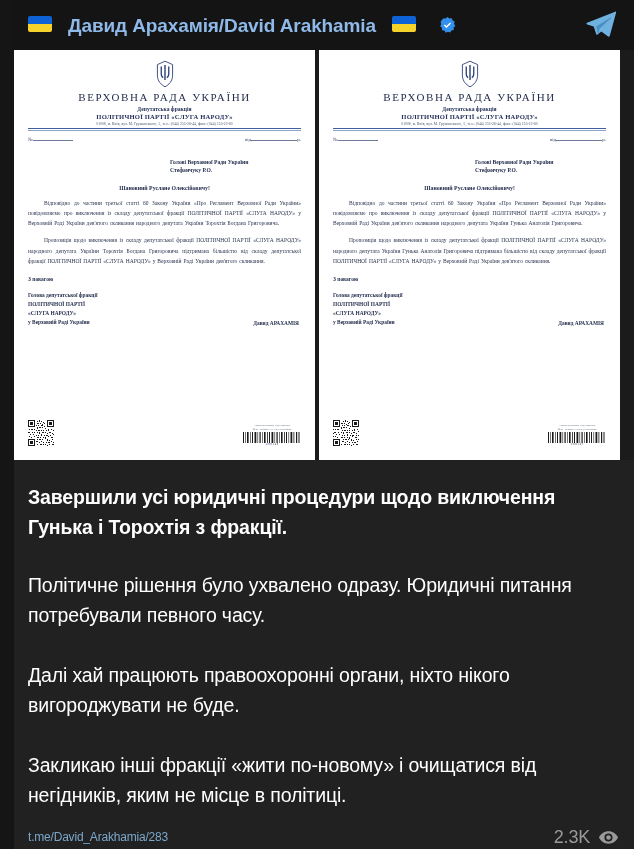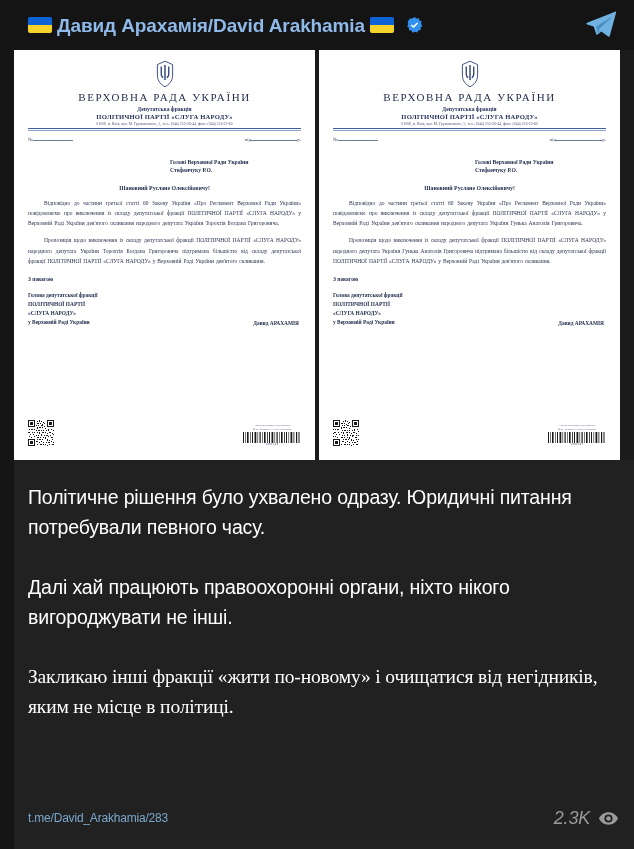--- a/index.html
+++ b/index.html
@@ -26,22 +26,22 @@
     position: relative;
     height: 50px;
     flex: 0 0 50px;
     background: #141414;
     display: flex;
     align-items: center;
     padding: 0 14px 0 28px;
   }
   .channel-title {
     display: flex;
-    align-items: center;
-    gap: 3px;
+    align-items: flex-start;
+    gap: 14px;
     white-space: nowrap;
   }
   .flag {
     display: inline-block;
     width: 24px;
     height: 16px;
     border-radius: 2px;
     background: linear-gradient(to bottom, #0d63d6 0 50%, #f5d32b 50% 100%);
     vertical-align: middle;
     flex: 0 0 auto;
@@ -248,21 +248,21 @@
     color: #ffffff;
     font-size: 19.5px;
     line-height: 30px;
     letter-spacing: -0.15px;
     margin-bottom: 30px;
   }
   .para.lead {
     font-weight: bold;
     margin-bottom: 28px;
   }
-  .para:last-of-type { margin-bottom: 12px; font-family: Liberation Serif, serif; }
+  .para:last-of-type { margin-bottom: 4px; }
 
   
   .footer {
     flex: 0 0 54px;
     height: 54px;
     background: #212121;
     display: flex;
     align-items: center;
     padding: 0 16px 8px 28px;
     position: relative;
@@ -274,21 +274,21 @@
     letter-spacing: -0.2px;
   }
   .meta {
     margin-left: auto;
     display: flex;
     align-items: center;
     gap: 9px;
     color: #9a9a9a;
     font-size: 18px;
   }
-  .views { letter-spacing: -0.2px; font-style: italic; }
+  .views { letter-spacing: -0.2px; }
   .eye { width: 19px; height: 13px; display: block; }
   .stamp-date { letter-spacing: -0.2px; margin-left: 6px; }
 
   
   .rail {
     position: absolute;
     left: 0; top: 0; bottom: 0;
     width: 14px;
     background: #151515;
     z-index: 5;
@@ -647,22 +647,23 @@
                 <rect x="55.5" y="0" width="1" height="11"></rect>
             </g>
           </svg>
           <div class="barcode-num">1381197</div>
         </div>
       </div>
     </div>
   </div>
 
   <div class="message">
+    <div class="para lead">Завершили усі юридичні процедури щодо виключення Гунька і Торохтія з фракції.</div>
     <div class="para">Політичне рішення було ухвалено одразу. Юридичні питання потребували певного часу.</div>
-    <div class="para">Далі хай працюють правоохоронні органи, ніхто нікого вигороджувати не інші.</div>
+    <div class="para">Далі хай працюють правоохоронні органи, ніхто нікого вигороджувати не буде.</div>
     <div class="para">Закликаю інші фракції «жити по-новому» і очищатися від негідників, яким не місце в політиці.</div>
   </div>
 
   <div class="footer">
     <a class="msg-link" href="#">t.me/David_Arakhamia/283</a>
     <div class="meta">
       <span class="views">2.3K</span>
       <svg class="eye" viewBox="0 0 20 13">
         <path fill="#9a9a9a" d="M10 0C5.5 0 1.7 2.7 0 6.5 1.7 10.3 5.5 13 10 13s8.3-2.7 10-6.5C18.3 2.7 14.5 0 10 0zm0 10.8a4.3 4.3 0 110-8.6 4.3 4.3 0 010 8.6z"></path>
         <circle cx="10" cy="6.5" r="2.4" fill="#9a9a9a"></circle>

